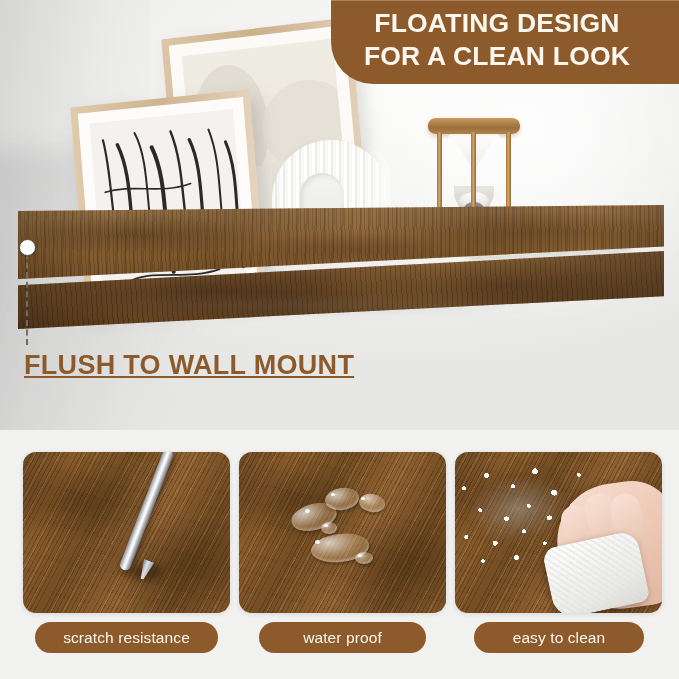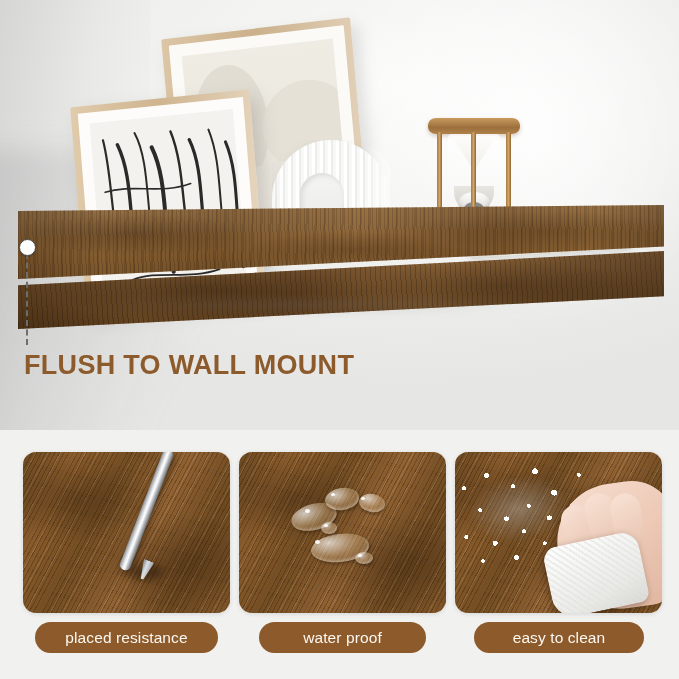--- a/index.html
+++ b/index.html
@@ -234,21 +234,21 @@
     box-shadow:0 1px 2px rgba(0,0,0,.18);
   }
   .marker-line{
     position:absolute;left:25.5px;top:253px;width:0;height:92px;
     border-left:2px dashed #6d6d6b;z-index:29;
   }
 
   
   .headline{
     position:absolute;left:24px;top:350px;z-index:30;
-    color:#8c5a2b;font-weight:700;font-size:27px;letter-spacing:.3px;
+    color:#8c5a2b;font-weight:700;font-size:27px;letter-spacing:.3px;text-decoration:underline;
   }
   .subline{
     position:absolute;left:25px;top:385px;z-index:30;
     color:#3a3a38;font-weight:400;font-size:19.5px;letter-spacing:.1px;
   }
 
   
   .panels{position:absolute;left:0;top:452px;width:679px;height:162px;}
   .panel{
     position:absolute;top:0;width:207px;height:161px;border-radius:13px;overflow:hidden;
@@ -421,20 +421,26 @@
       <div class="hg-post p3"></div>
       <div class="hg-bot"></div>
     </div>
 
     <div class="shelf">
       <div class="shelf-top"></div>
       <div class="shelf-face"></div>
       <div class="shelf-drop"></div>
     </div>
 
+    <div class="banner">
+      <div class="banner-inner">
+        <div>FLOATING DESIGN</div>
+        <div>FOR A CLEAN LOOK</div>
+      </div>
+    </div>
   </div>
 
   <div class="marker-dot"></div>
   <div class="marker-line"></div>
 
   <div class="headline">FLUSH TO WALL MOUNT</div>
 
   <div class="panels">
 
     <div class="panel p1">
@@ -466,18 +472,18 @@
       <div class="hand">
         <div class="finger" style="left:10px;top:16px;width:30px;height:54px;transform:rotate(-14deg);"></div>
         <div class="finger" style="left:34px;top:8px;width:30px;height:62px;transform:rotate(-8deg);"></div>
         <div class="finger" style="left:58px;top:12px;width:30px;height:58px;transform:rotate(-2deg);"></div>
       </div>
       <div class="cloth"></div>
     </div>
   </div>
 
   <div class="badges">
-    <div class="badge b1">placed resistance</div>
+    <div class="badge b1">scratch resistance</div>
     <div class="badge b2">water proof</div>
     <div class="badge b3">easy to clean</div>
   </div>
 
 </div>
 
 </body></html>

